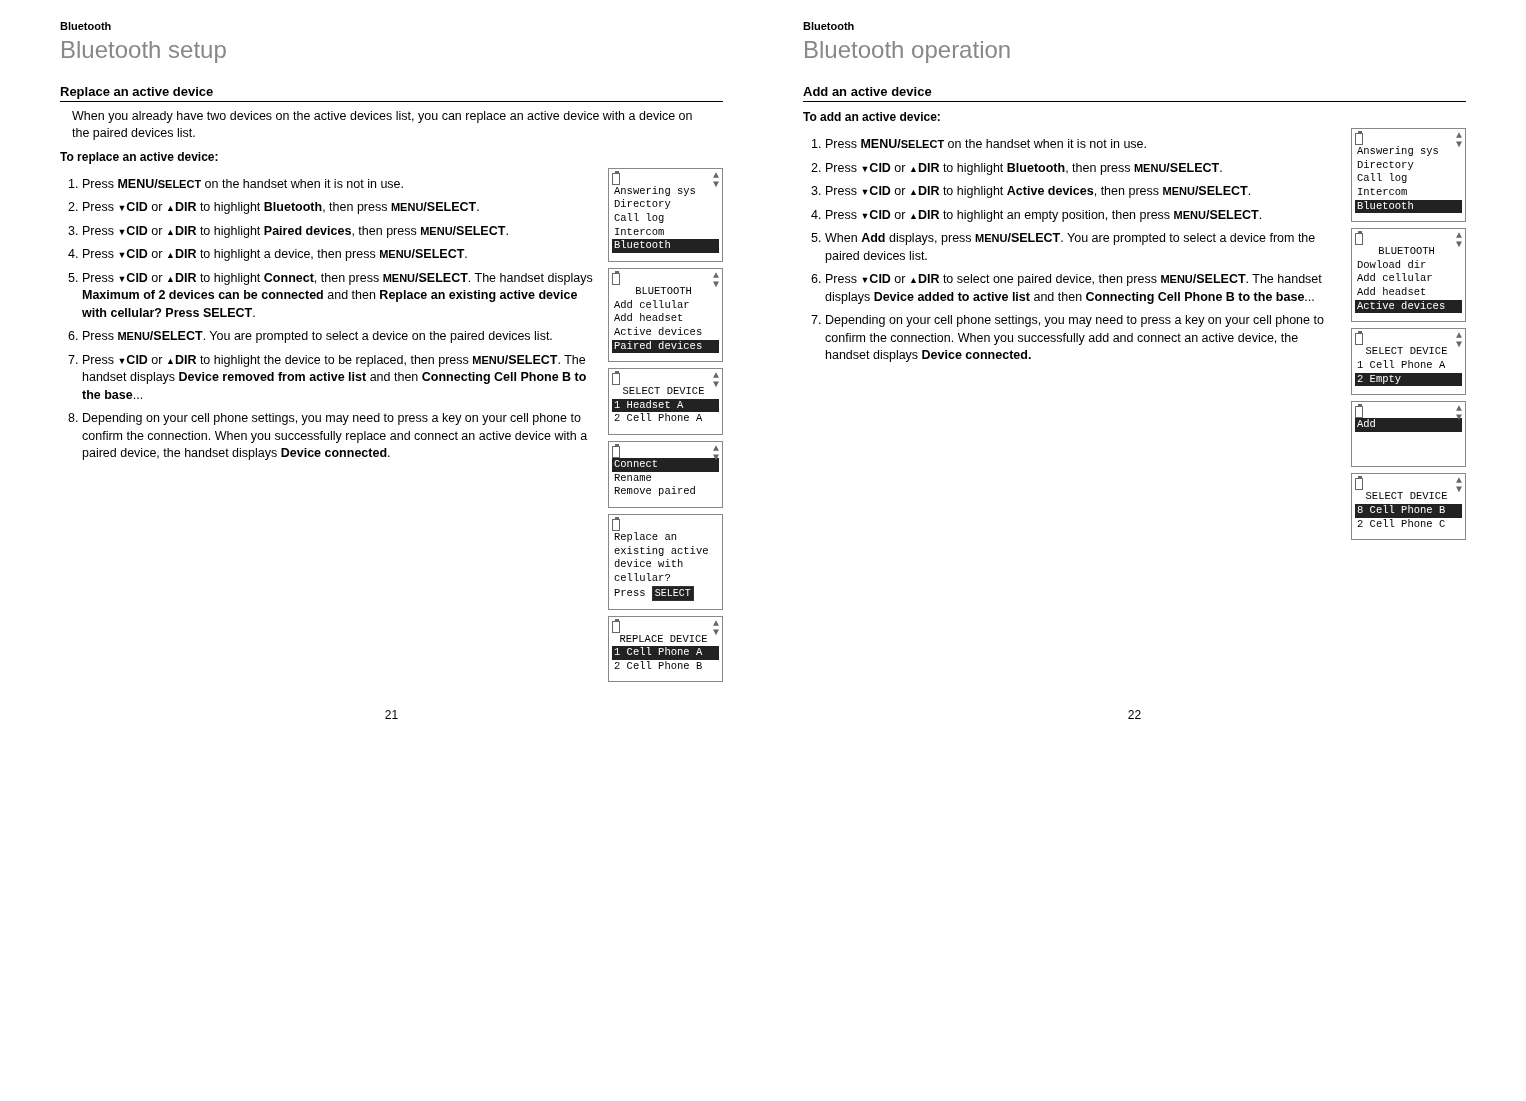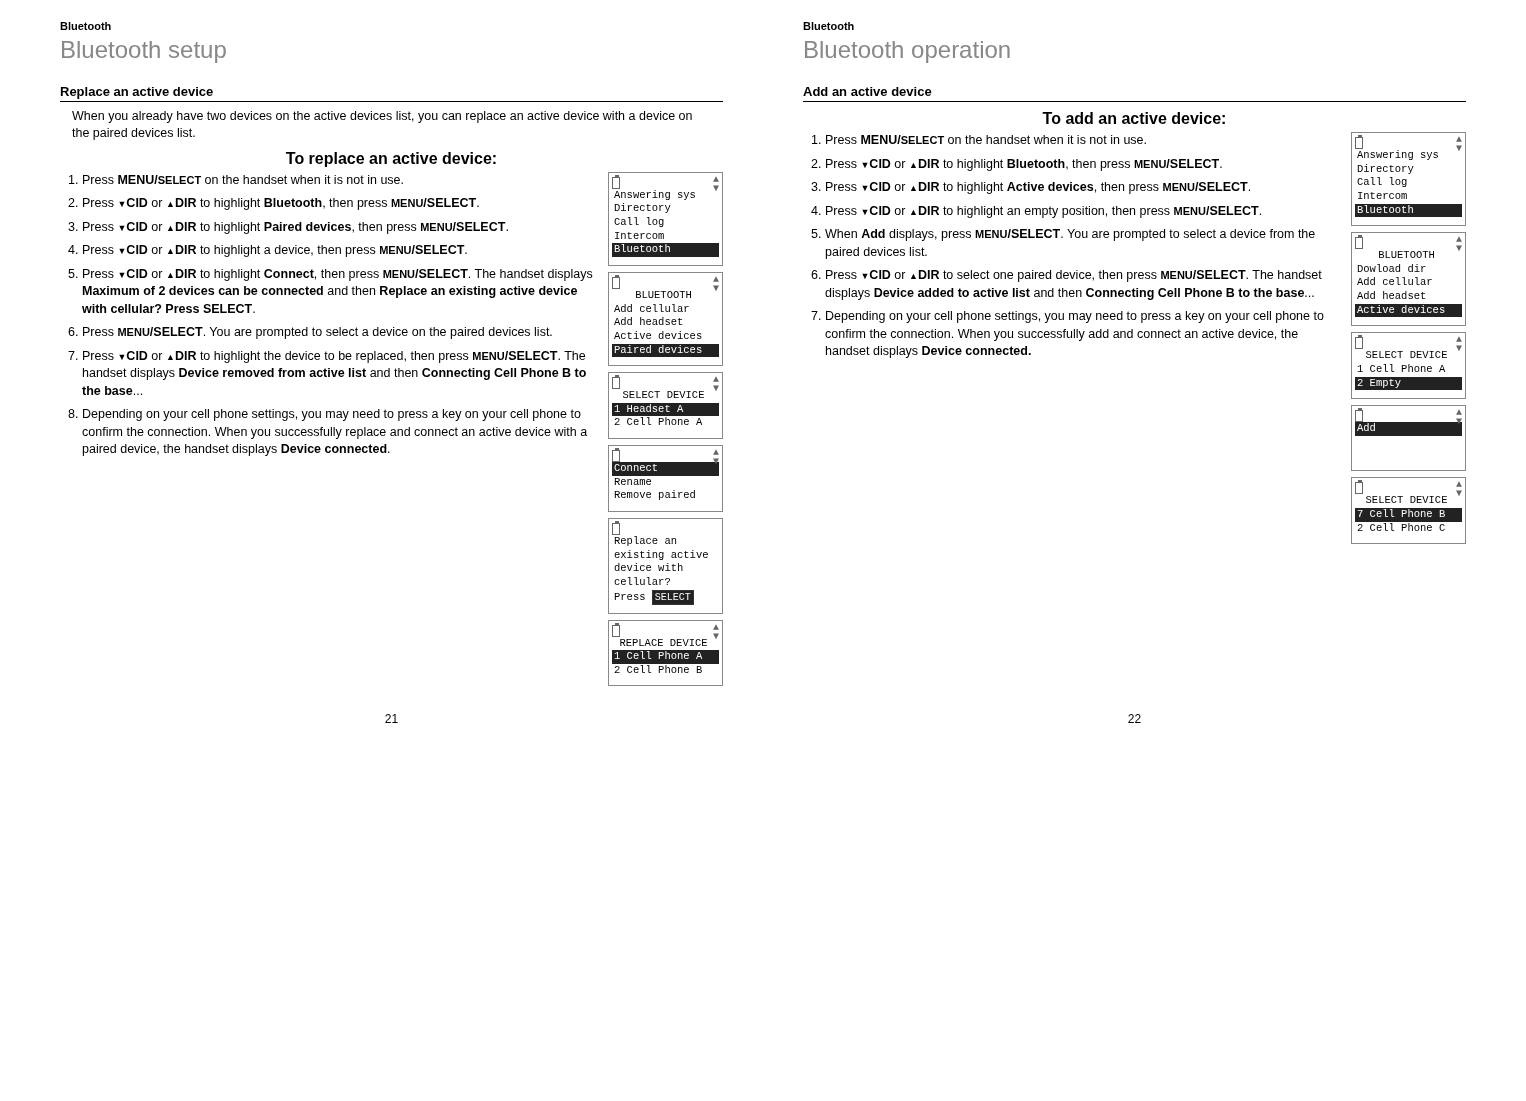--- a/index.html
+++ b/index.html
@@ -10,22 +10,22 @@
   width: 1526px;
   height: 1101px;
   padding: 20px 60px 20px 60px;
 }
 .spread { display: flex; gap: 80px; }
 .page { flex: 1; position: relative; }
 .header-small { font-size: 11px; font-weight: bold; margin-bottom: 4px; }
 .title { font-size: 24px; color: #888; font-weight: 300; margin-bottom: 20px; }
 .subheading { font-size: 13px; font-weight: bold; margin: 0 0 2px 0; border-bottom: 1px solid #000; padding-bottom: 2px; }
 .intro { font-size: 12.5px; line-height: 1.35; margin: 6px 12px; }
-.subheading2 { font-size: 16px; font-weight: bold; margin: 8px 0 4px 0; text-align: center; }
-ol { list-style-position: outside; padding-left: 22px; }
+.subheading2 { font-size: 12px; font-weight: bold; margin: 8px 0 4px 0; }
+ol { list-style-position: outside; padding-left: 22px; margin-top: 8px; }
 ol li { font-size: 12.5px; line-height: 1.4; margin-bottom: 6px; }
 .page-num { position: absolute; bottom: -40px; left: 50%; transform: translateX(-50%); font-size: 12px; }
 .content-row { display: flex; align-items: flex-start; gap: 12px; }
 .text-col { flex: 1; }
 .screens { width: 115px; display: flex; flex-direction: column; gap: 6px; }
 .screen {
   border: 1px solid #888; background: #fff;
   font-family: "Courier New", monospace;
   font-size: 10.5px; line-height: 1.3;
   padding: 2px 3px 8px 3px; position: relative;
@@ -158,20 +158,20 @@
           <span class="row">1 Cell Phone A</span>
           <span class="row hl">2 Empty</span>
         </div>
         <div class="screen">
           <span class="bat"></span><span class="arrows">▲<br>▼</span>
           <span class="row hl">Add</span>
         </div>
         <div class="screen">
           <span class="bat"></span><span class="arrows">▲<br>▼</span>
           <span class="row ttl">SELECT DEVICE</span>
-          <span class="row hl">7 Cell Phone B</span>
+          <span class="row hl">8 Cell Phone B</span>
           <span class="row">2 Cell Phone C</span>
         </div>
       </div>
     </div>
     <div class="page-num">22</div>
   </div>
 </div>
 
 </body></html>

